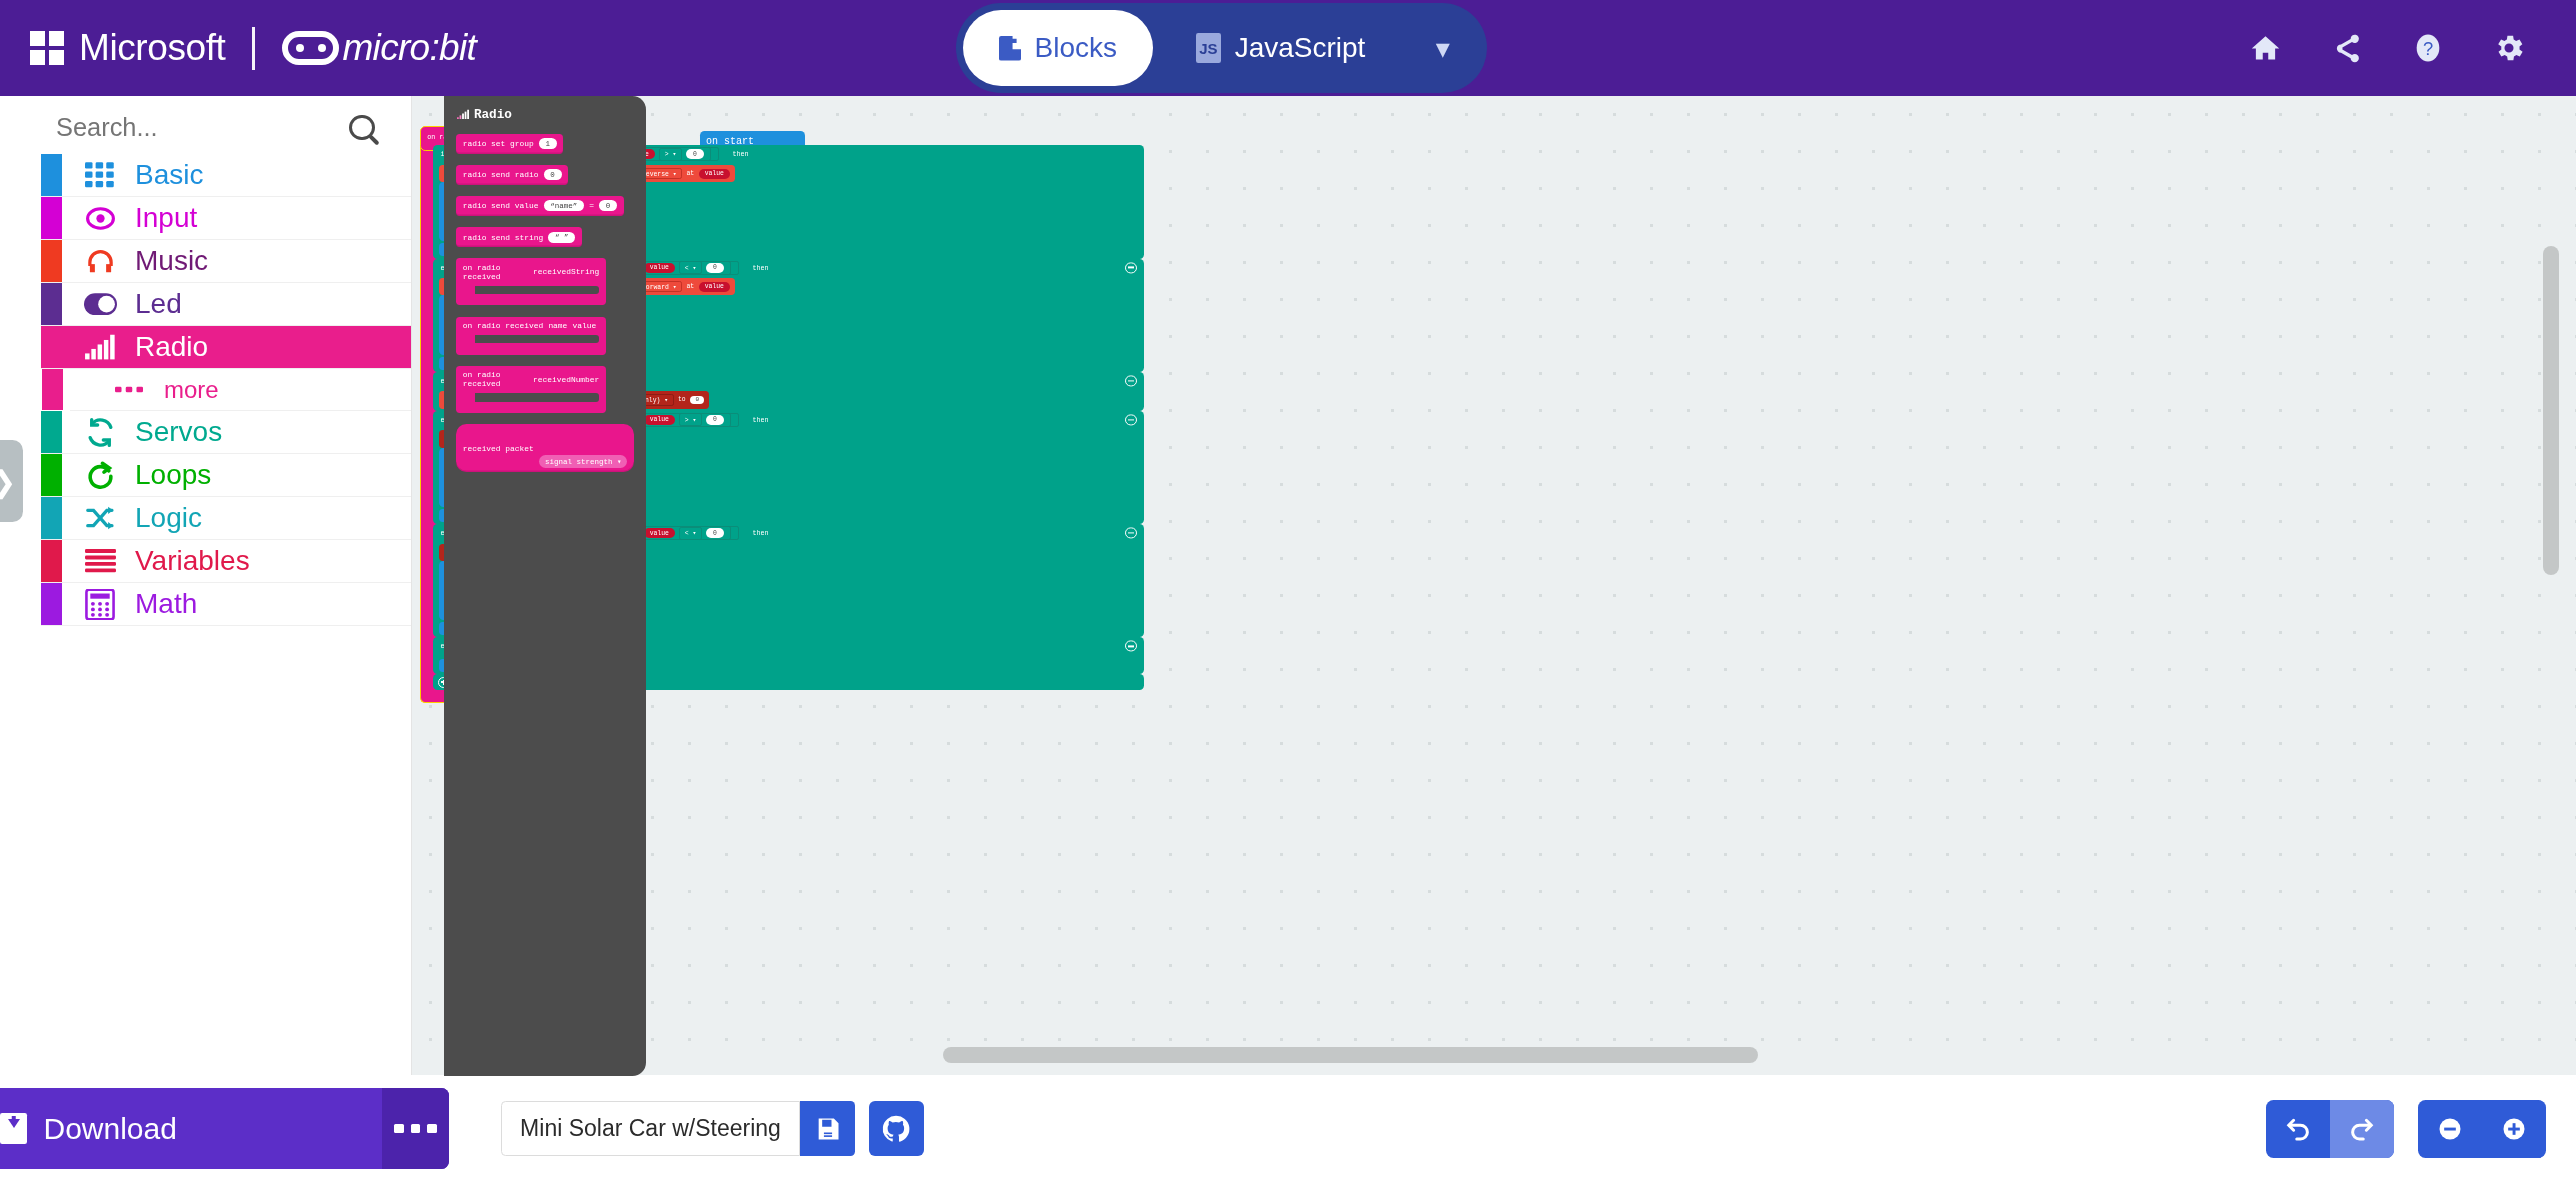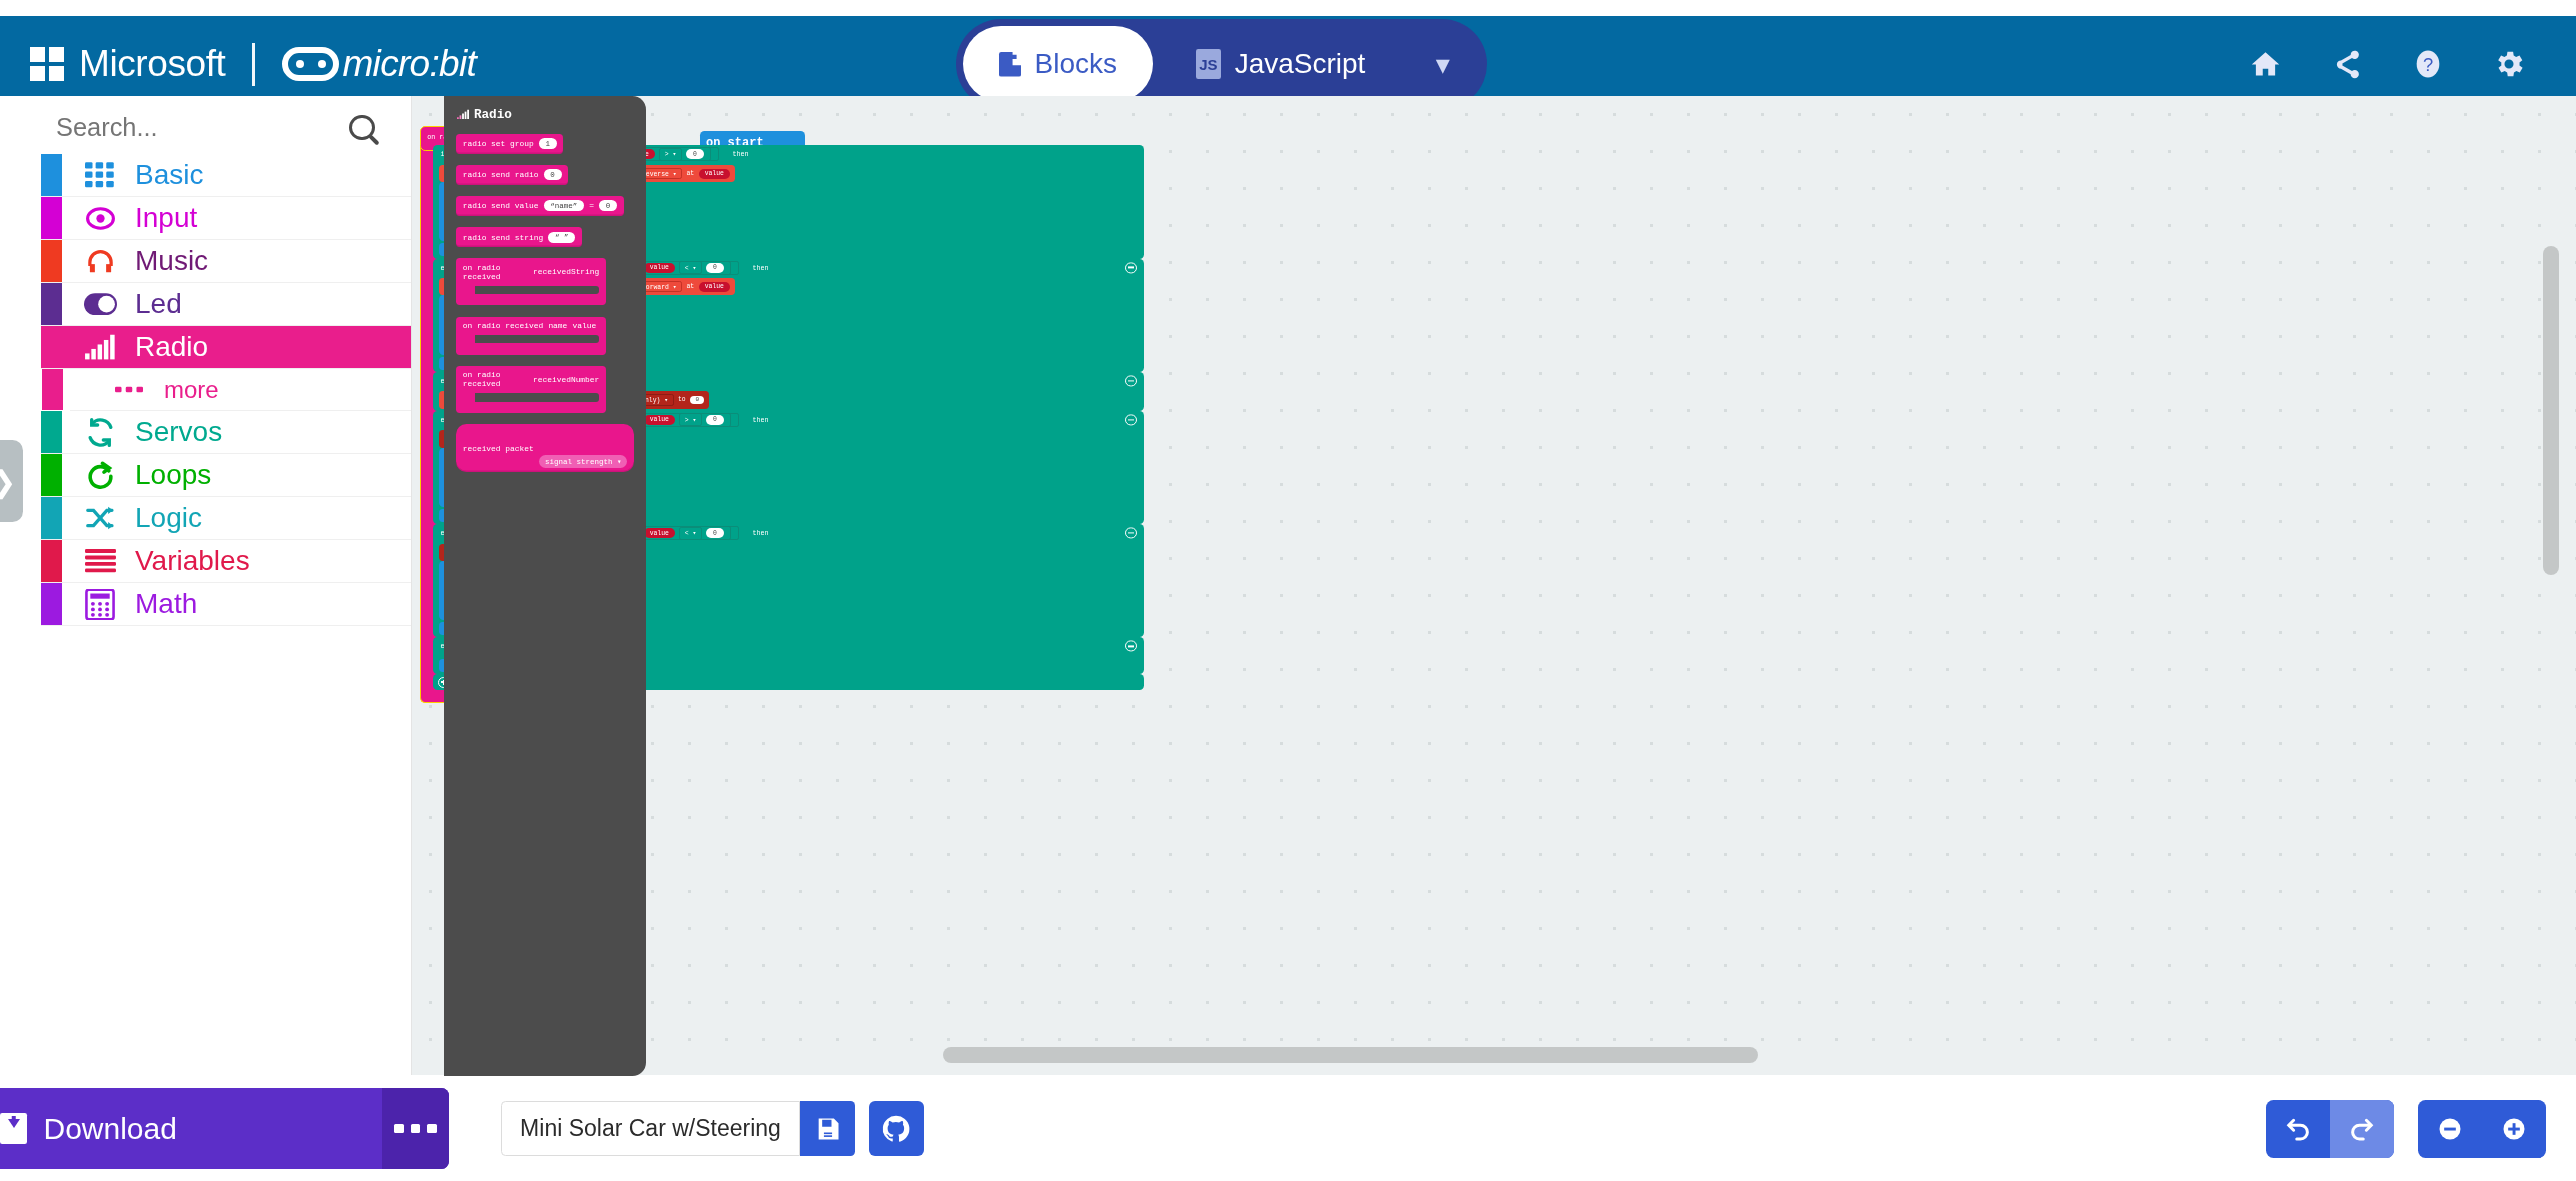--- a/index.html
+++ b/index.html
@@ -5,22 +5,22 @@
   * { box-sizing: border-box; margin:0; padding:0; }
   html, body {
     width: 2576px; height: 1181px;
     overflow: hidden;
     font-family: "Liberation Sans", sans-serif;
     background: #ffffff;
   }
 
   
   #header {
-    position:absolute; top:16px; left:0; width:2576px; height:96px;
-    background:#0369a1;
+    position:absolute; top:0; left:0; width:2576px; height:96px;
+    background:#4c1d95;
     display:flex; align-items:center;
   }
   .ms-logo-wrap { display:flex; align-items:center; margin-left:30px; }
   .ms-squares { width:34px; height:34px; display:grid;
     grid-template-columns:1fr 1fr; grid-template-rows:1fr 1fr; gap:3.7px; }
   .ms-squares i { background:#fff; display:block; }
   .ms-word { color:#fff; font-size:37px; letter-spacing:-0.4px; margin-left:15px; font-weight:400; }
   .divider-bar { width:3px; height:43px; background:#ffffff; margin:0 27px; opacity:.95; }
   .mb-logo { display:flex; align-items:center; }
   .mb-face { width:57px; height:34px; border:6px solid #fff; border-radius:18.7px;
@@ -136,21 +136,21 @@
     background-image: radial-gradient(#d6dcdd 1.5px, transparent 1.5px);
     background-size: 37px 37px;
   }
   .ws-block { position:absolute; font-family:"Liberation Mono", monospace; color:#fff; }
 
   
   #onstart {
     left:288px; top:35px; width:105px;
   }
   .evt-blue { background:#1e90dd; border-radius:4.5px; padding:4.5px 6px 13.5px 6px; width:105px;}
-  .evt-blue .hdr { font-size:12px; margin-bottom:11px;font-weight:bold; }
+  .evt-blue .hdr { font-size:10px; margin-bottom:11px; }
   .inner-stack { margin-left:6px; }
   .b-pink { background:#e9168c; border-radius:3.7px; padding:3.7px 5.2px; font-size:6.4px;
      display:inline-flex; align-items:center; gap:4.5px; white-space:nowrap;}
   .b-red { background:#ee4a3b; border-radius:3.7px; padding:3.7px 5.2px; font-size:6.4px;
      display:inline-flex; align-items:center; gap:4.5px; white-space:nowrap; margin-top:1.5px;}
   .ov-w { background:#fff; color:#444; border-radius:7.5px; padding:0.7px 5.2px; font-size:6px;}
   .ov-teal { background:#1a9e90; color:#fff; border-radius:6.7px; padding:1.5px 5.2px; font-size:6px;}
 
   
   #mainstack { left:7.5px; top:30px; width:718px; }

